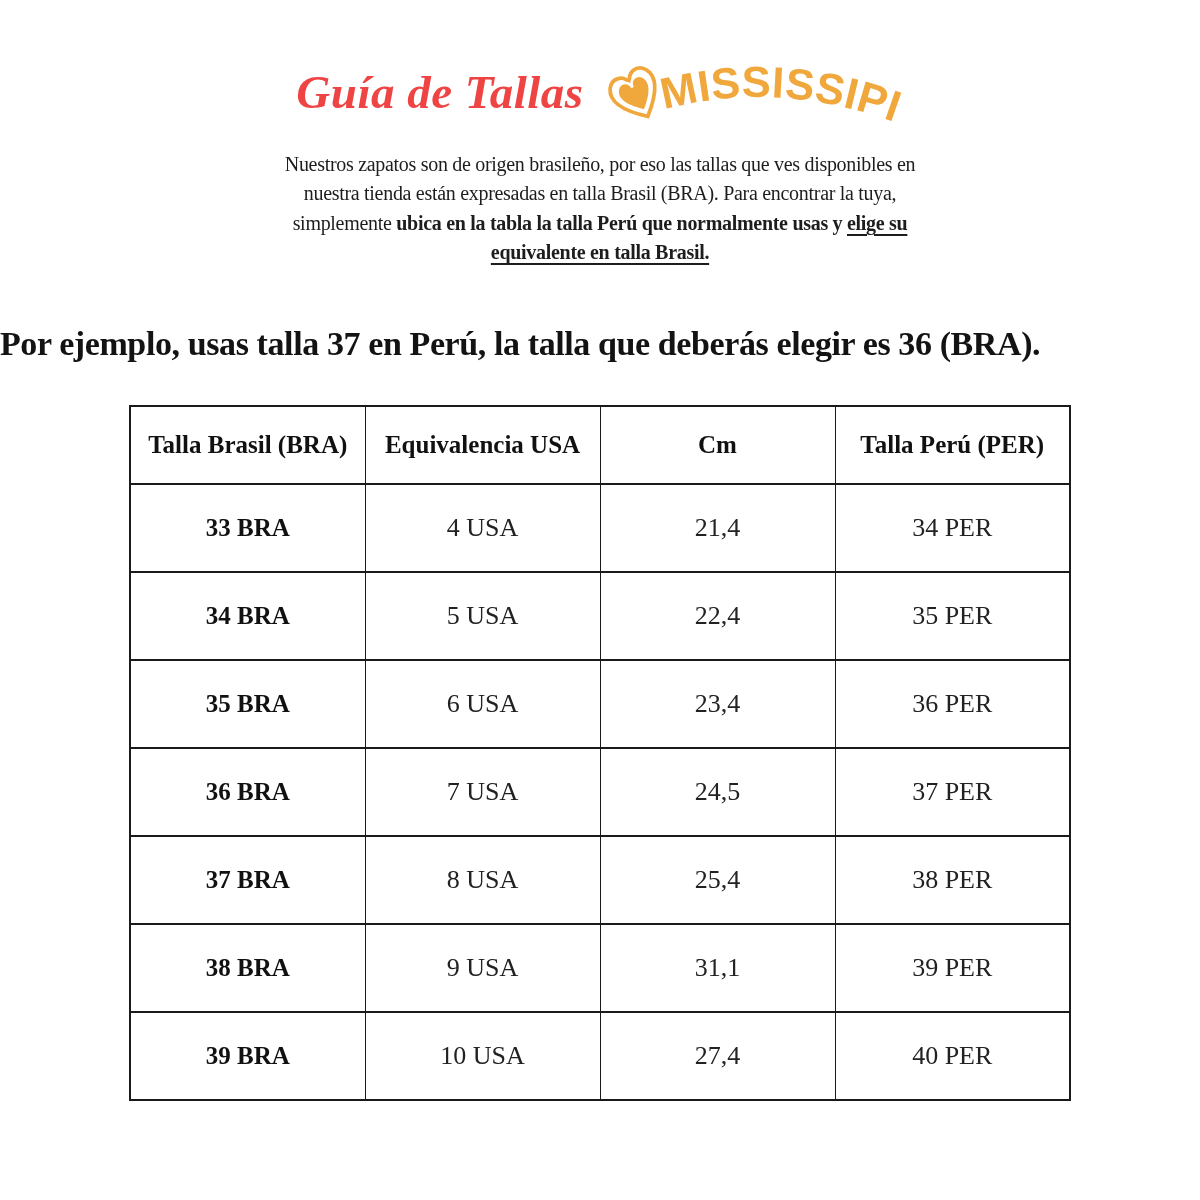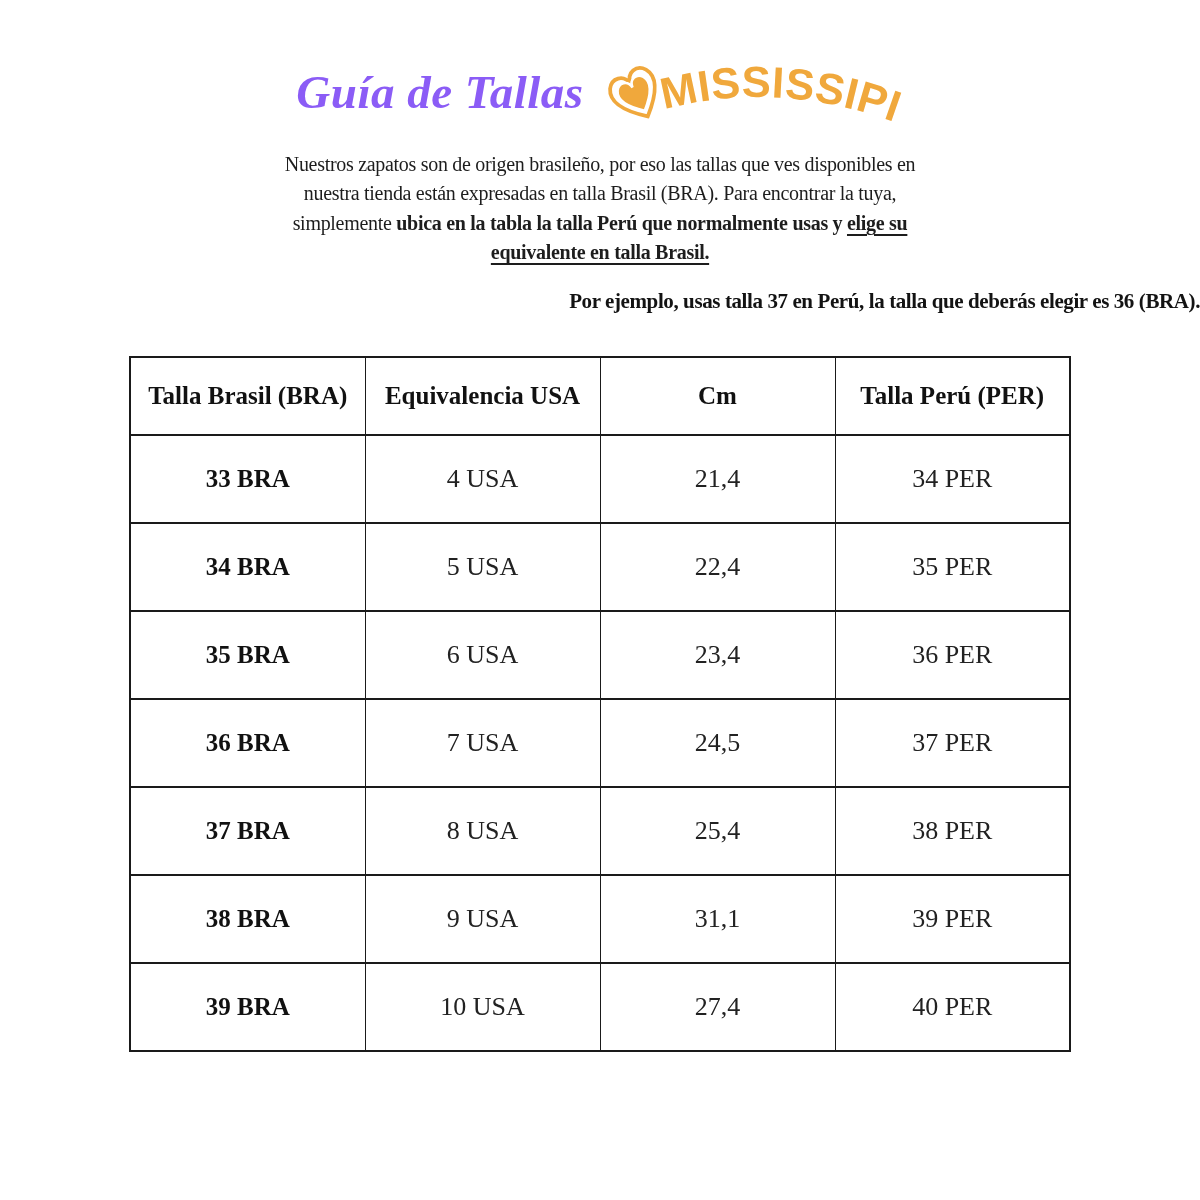--- a/index.html
+++ b/index.html
@@ -18,42 +18,42 @@
     justify-content: center;
     align-items: center;
     gap: 20px;
     height: 84px;
   }
   .page-title {
     font-size: 47px;
     font-weight: bold;
     font-style: italic;
     letter-spacing: 0.5px;
-    color: #8b5cf6;
+    color: #ef4444;
     white-space: nowrap;
   }
   .brand-logo svg { display: block; }
 
   .intro {
     margin: 16px auto 0;
     width: 1100px;
     text-align: center;
     font-size: 20px;
     line-height: 1.47;
     letter-spacing: -0.3px;
     white-space: nowrap;
     color: #1d1d1d;
   }
   .intro .b { font-weight: bold; }
   .intro .bu { font-weight: bold; text-decoration: underline; text-underline-offset: 4px; }
 
   .example-line {
-    margin-top: 21px;
-    text-align: right;
-    font-size: 21px;
+    margin-top: 57px;
+    text-align: left;
+    font-size: 34px;
     font-weight: bold;
     letter-spacing: -0.4px;
     white-space: nowrap;
     color: #131313;
   }
 
   table.size-table {
     width: 942px;
     margin: 42px auto 0;
     border-collapse: collapse;

